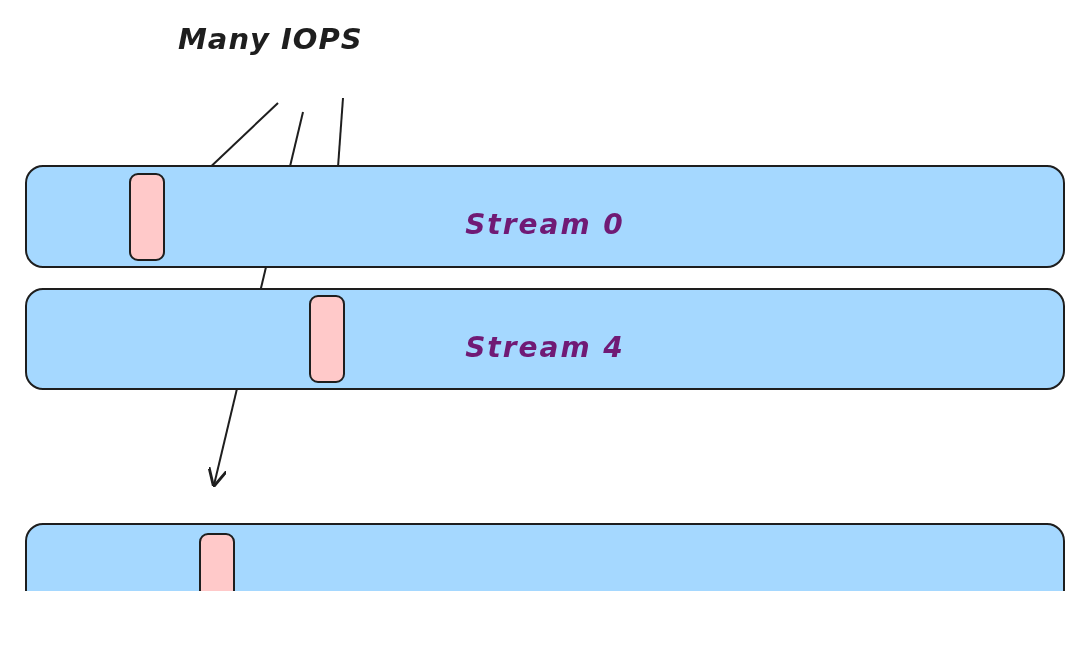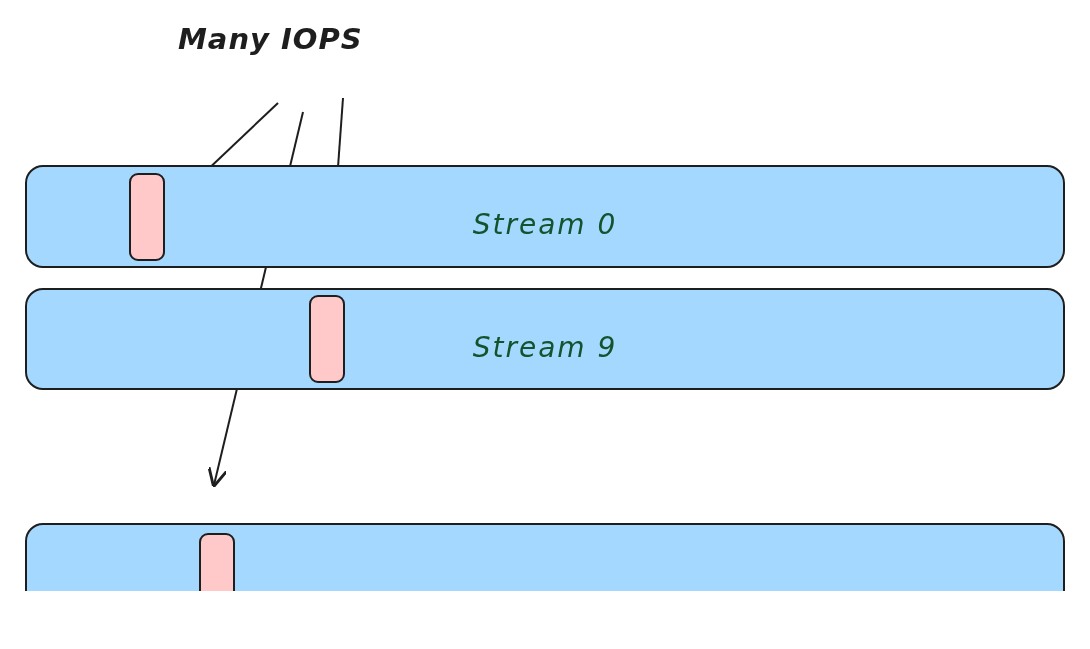--- a/index.html
+++ b/index.html
@@ -36,23 +36,23 @@
     display: flex;
     align-items: center;
     justify-content: center;
   }
   .stream-0 { top: 165px; height: 103px; }
   .stream-1 { top: 288px; height: 102px; }
   .stream-n { top: 523px; height: 107px; }
   .stream-label {
     font-size: 28px;
     letter-spacing: 2px;
-    color: #14532d;
+    color: #701a75;
     font-style: italic;
-    font-weight: 400;
+    font-weight: 700;
     user-select: none;
     margin-top: 16px;
   }
   .io-block {
     position: absolute;
     width: 36px;
     height: 88px;
     background: #ffc9c9;
     border: 2px solid #1e1e1e;
     border-radius: 9px;
@@ -90,20 +90,20 @@
     <line x1="343" y1="98" x2="331" y2="264" stroke="#1e1e1e" stroke-width="2" marker-end="url(#arrowhead)"></line>
   </svg>
 
   <div class="stream stream-0">
     <div class="io-block block-0"></div>
     <span class="stream-label">Stream 0</span>
   </div>
 
   <div class="stream stream-1">
     <div class="io-block block-1"></div>
-    <span class="stream-label">Stream 9</span>
+    <span class="stream-label">Stream 4</span>
   </div>
 
   <div class="stream stream-n">
     <div class="io-block block-n"></div>
   </div>
 
 </div>
 
 </body></html>

